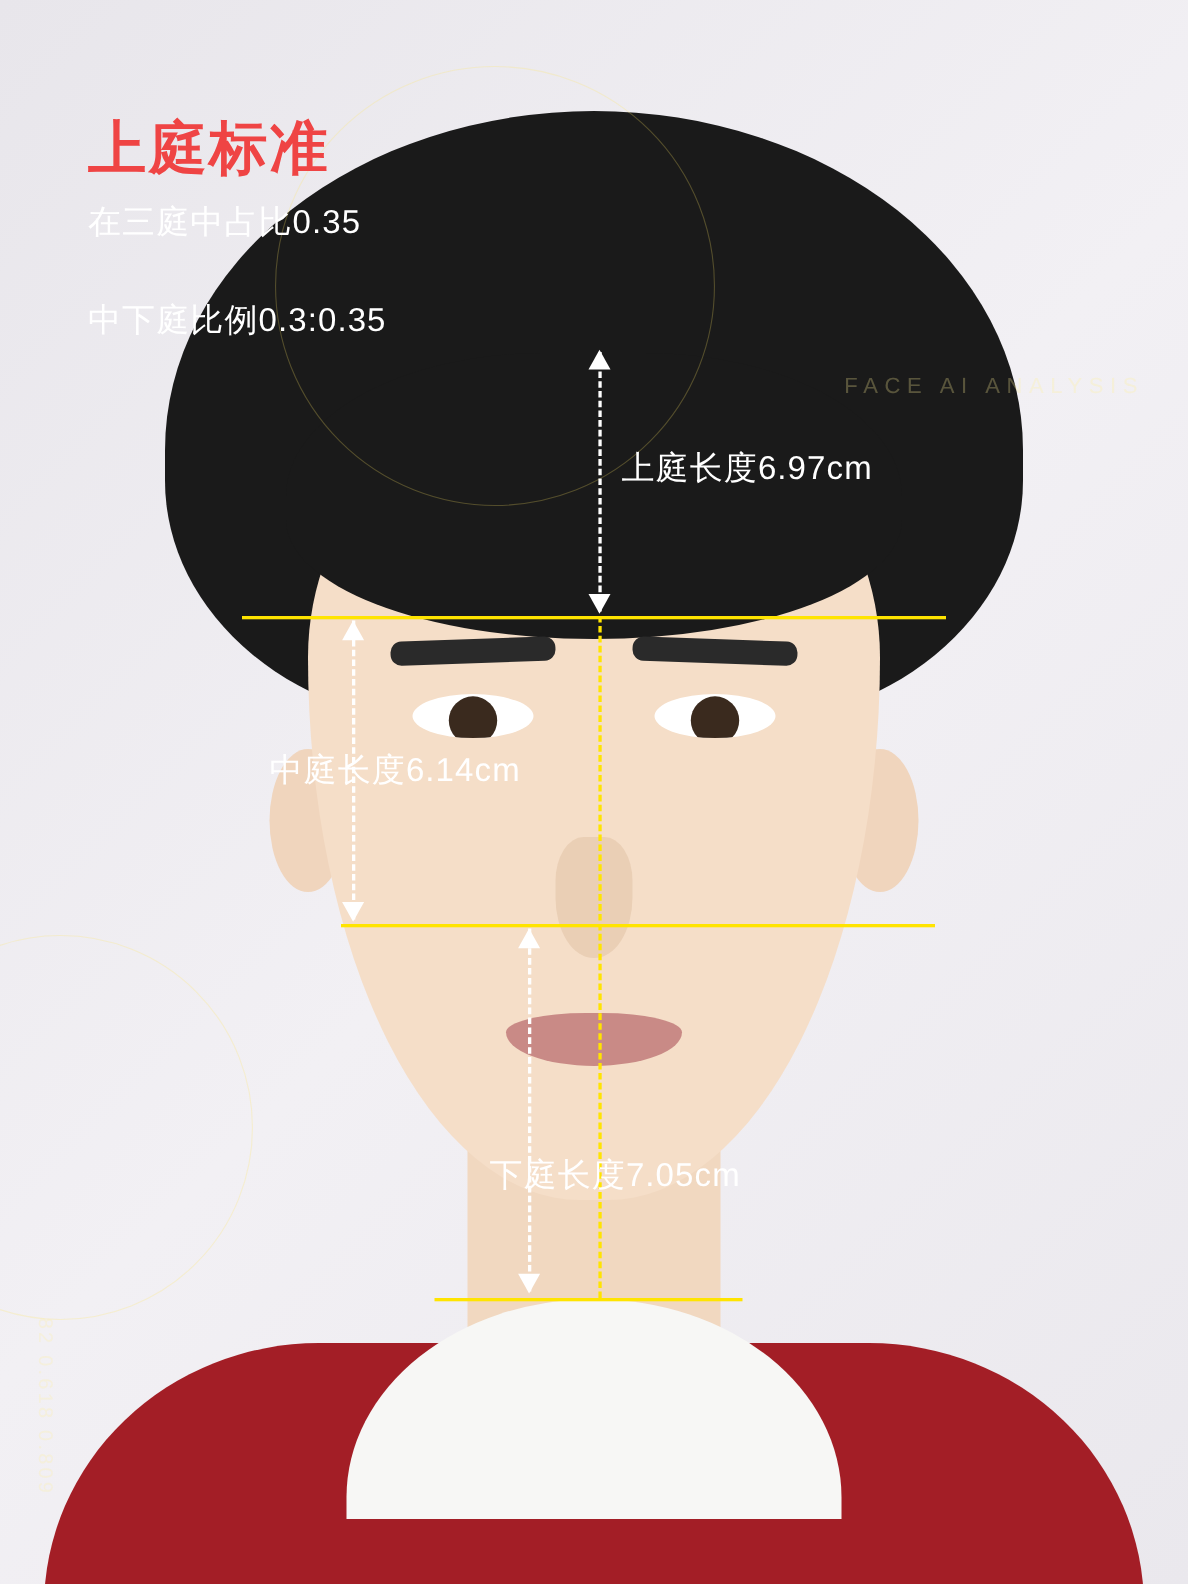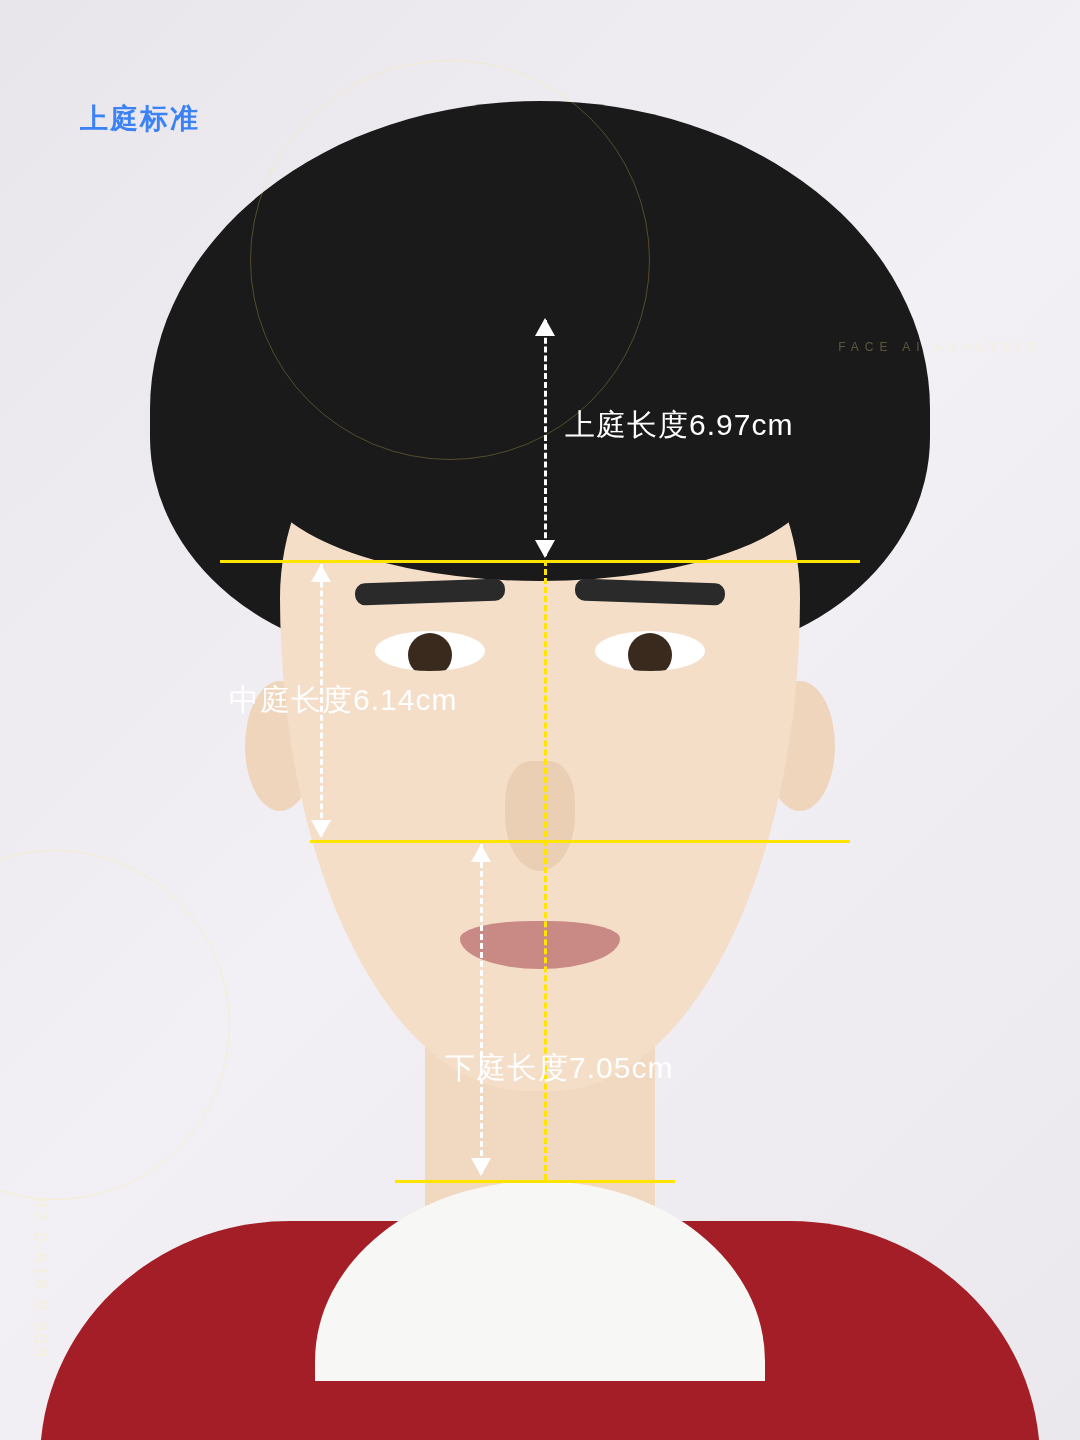--- a/index.html
+++ b/index.html
@@ -150,22 +150,22 @@
     }
 
     
     .analysis-text {
       position: absolute;
       top: 100px;
       left: 80px;
       z-index: 50;
     }
     .title-cyan {
-      color: #3b82f6;
-      font-size: 28px;
+      color: #ef4444;
+      font-size: 53px;
       font-weight: 600;
       letter-spacing: 2px;
       margin-bottom: 10px;
     }
     .desc-white {
       color: #ffffff;
       font-size: 30px;
       font-weight: 400;
       letter-spacing: 1px;
       margin-bottom: 48px;
@@ -220,21 +220,21 @@
       font-weight: 500;
       letter-spacing: 1px;
       z-index: 45;
       white-space: nowrap;
     }
 
     
     .faint-text {
       position: absolute;
       color: rgba(255, 240, 150, 0.28);
-      font-size: 12px;
+      font-size: 20px;
       letter-spacing: 6px;
       z-index: 30;
     }
     .vertical-faint {
       position: absolute;
       color: rgba(255, 240, 150, 0.25);
       font-size: 18px;
       writing-mode: vertical-rl;
       letter-spacing: 3px;
       z-index: 30;
@@ -262,37 +262,39 @@
     </div>
   <div class="nose"></div>
   <div class="mouth"></div>
 </div>
 
 <div class="hud-arc" style="top:60px;left:250px;width:400px;height:400px"></div>
 <div class="hud-arc" style="top:850px;left:-120px;width:350px;height:350px"></div>
 
 <div class="analysis-text">
   <div class="title-cyan">上庭标准</div>
+  <div class="desc-white">在三庭中占比0.35</div>
+  <div class="desc-white">中下庭比例0.3:0.35</div>
 </div>
 
 <div class="measure-h line-brow"></div>
 <div class="measure-h line-nose"></div>
 <div class="measure-h line-chin"></div>
 
 <div class="central-dash"></div>
 
 <div class="arrow-seg arrow-upper"></div>
 <div class="tri tri-up" style="top:318px;left:535px"></div>
 <div class="tri tri-down" style="top:540px;left:535px"></div>
 <div class="measure-label" style="top:405px;left:565px">上庭长度6.97cm</div>
 
 <div class="arrow-seg arrow-middle"></div>
 <div class="tri tri-up" style="top:564px;left:311px"></div>
 <div class="tri tri-down" style="top:820px;left:311px"></div>
-<div class="measure-label" style="top:680px;left:229px">中庭长度6.14cm</div>
+<div class="measure-label" style="top:680px;left:245px">中庭长度6.14cm</div>
 
 <div class="arrow-seg arrow-lower"></div>
 <div class="tri tri-up" style="top:844px;left:471px"></div>
 <div class="tri tri-down" style="top:1158px;left:471px"></div>
 <div class="measure-label" style="top:1048px;left:445px">下庭长度7.05cm</div>
 
 <div class="faint-text" style="top:340px;right:40px">FACE AI ANALYSIS</div>
 <div class="vertical-faint" style="bottom:80px;left:30px">82 0.618 0.809</div>
 
 </body></html>

